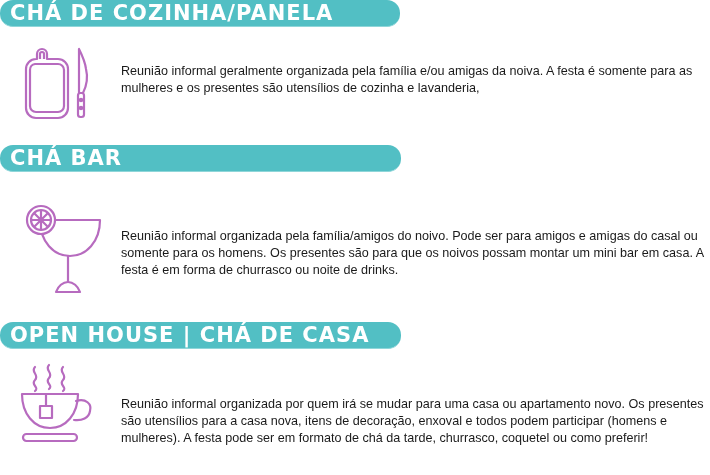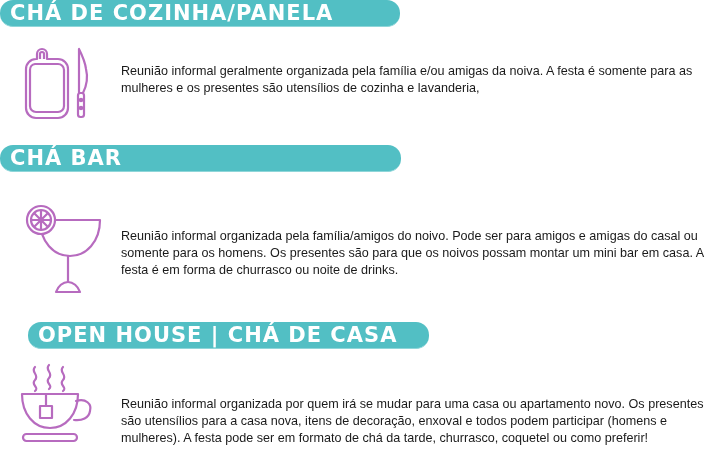--- a/index.html
+++ b/index.html
@@ -50,21 +50,21 @@
       <path d="M44 92 c2 -6 7 -10 12 -10 c5 0 10 4 12 10 z"></path>
       <circle cx="29" cy="20" r="14" fill="#ffffff"></circle>
       <circle cx="29" cy="20" r="10"></circle>
       <path d="M29 10 v20 M19 20 h20 M22 13 l14 14 M36 13 l-14 14"></path>
     </g>
   </svg>
   <div class="desc" style="top:228px;">Reunião informal organizada pela família/amigos do noivo. Pode ser para amigos e amigas do casal ou somente para os homens. Os presentes são para que os noivos possam montar um mini bar em casa. A festa é em forma de churrasco ou noite de drinks.</div>
 </div>
 
 <div>
-  <div class="banner" style="top:322px;margin-left:28px;">OPEN HOUSE | CHÁ DE CASA NOVA</div>
+  <div class="banner" style="top:322px;">OPEN HOUSE | CHÁ DE CASA NOVA</div>
   <svg class="icon" style="left:18px;top:363px;" width="76" height="90" viewBox="0 0 76 90">
     <g fill="none" stroke="#b76bbf" stroke-width="2.2" stroke-linejoin="round" stroke-linecap="round">
       <path d="M17 4 c-5 5 5 8 0 13 c-5 5 5 7 0 11"></path>
       <path d="M31 2 c-5 5 5 8 0 13 c-5 5 5 7 0 11"></path>
       <path d="M45 4 c-5 5 5 8 0 13 c-5 5 5 7 0 11"></path>
       <path d="M4 31 h56 c0 20 -12 34 -28 34 c-16 0 -28 -14 -28 -34 z"></path>
       <path d="M58 38 c10 -3 16 3 14 10 c-1 7 -8 10 -16 9"></path>
       <path d="M28 31 v12"></path>
       <rect x="22" y="43" width="12" height="12"></rect>
       <rect x="5" y="71" width="54" height="7" rx="3.5"></rect>

